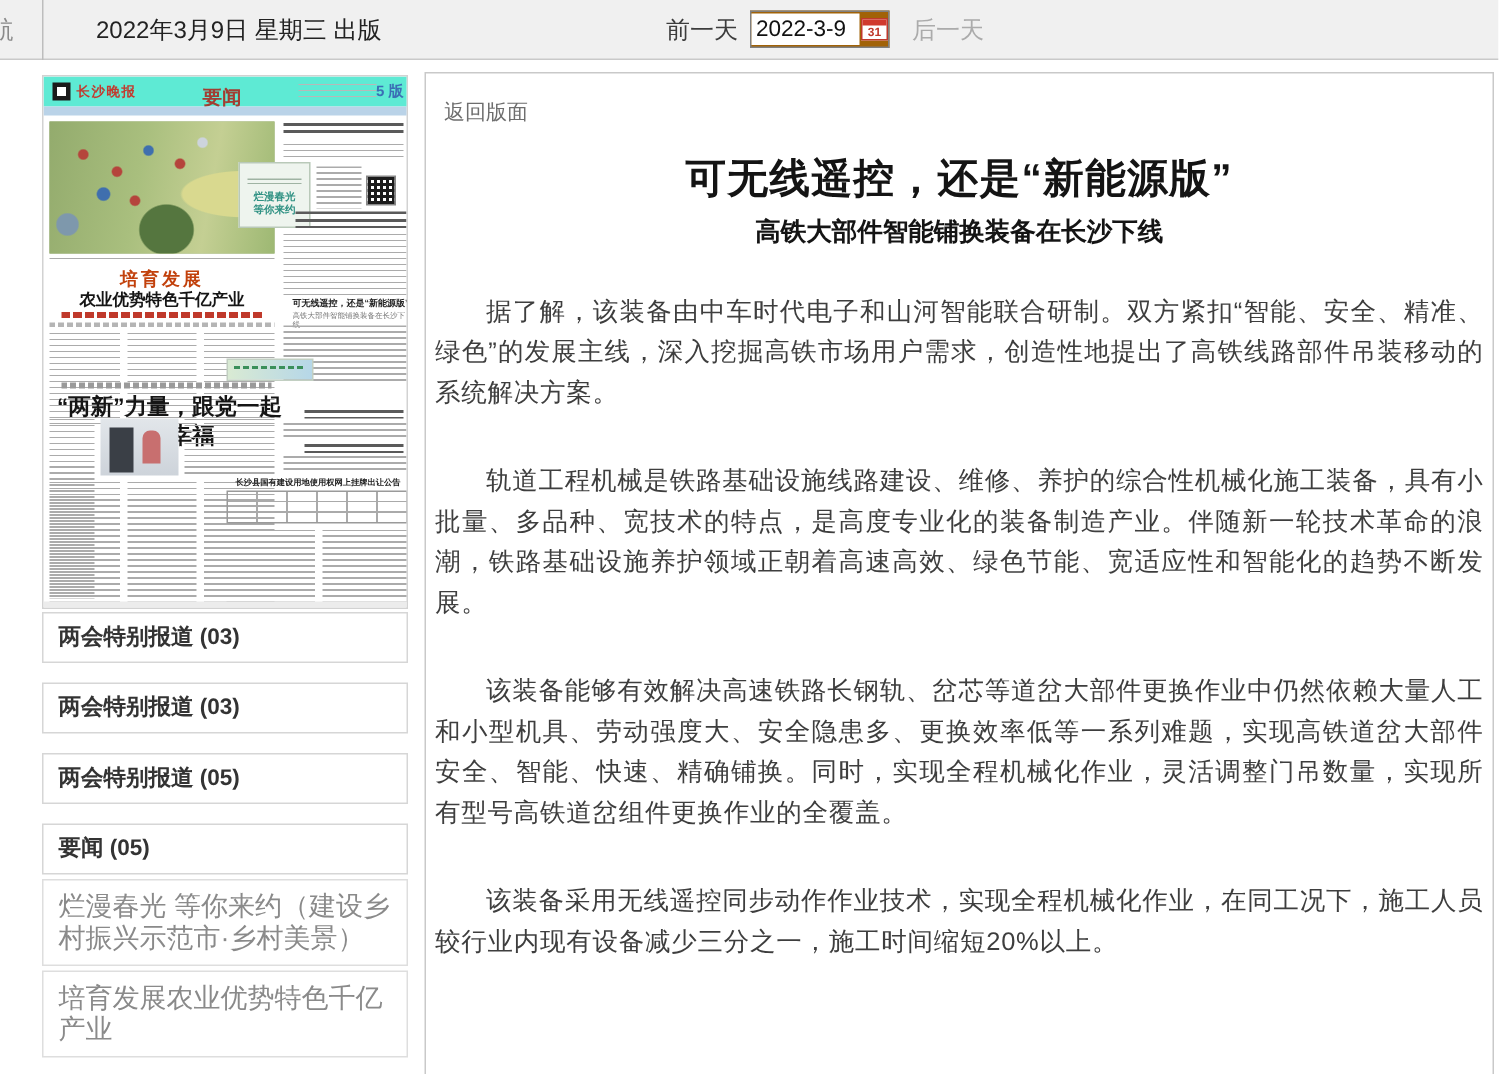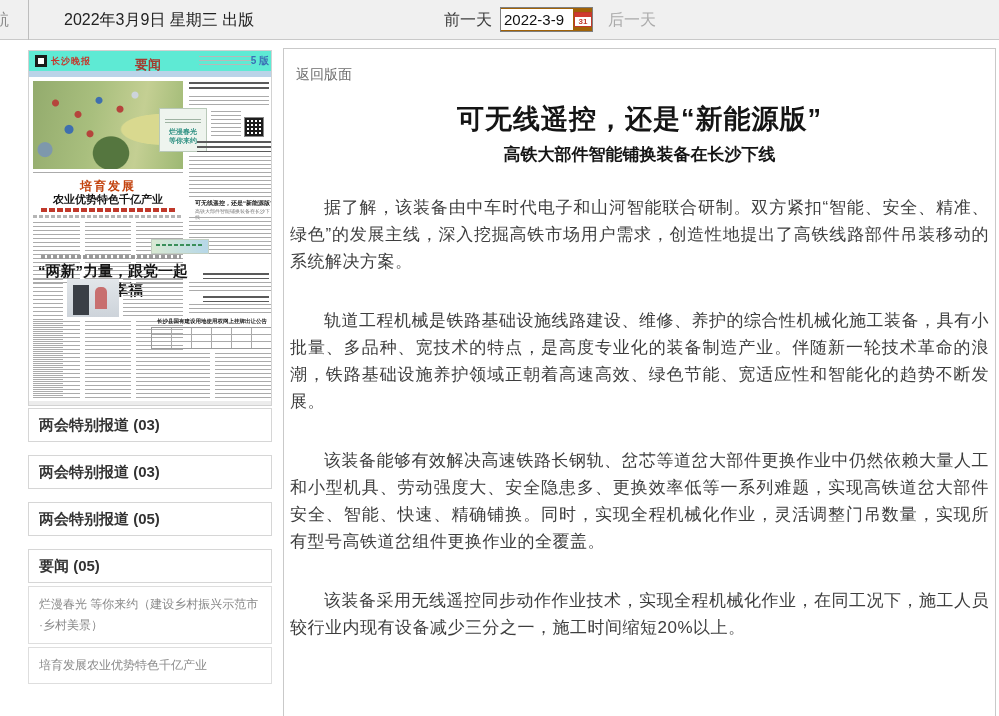--- a/index.html
+++ b/index.html
@@ -112,21 +112,21 @@
                repeating-linear-gradient(to bottom,transparent 0 6px,#aaa 6px 7px); }
   .th-noticetxt { position:absolute; left:122px; top:302px; width:122px; height:48px; display:flex; gap:5px; }
   .th-noticetxt > span { flex:1; }
   .th-bottom { position:absolute; left:0; top:350px; width:244px; height:6px; background:#ececec; }
 
   .side-list { position:absolute; left:28px; top:408px; width:244px; }
   .side-box { width:244px; height:34px; background:#fff; border:1px solid #d6d6d6;
     margin-bottom:13px; line-height:32px; padding-left:10px;
     font-size:15px; font-weight:bold; color:#333; cursor:pointer; }
   .side-link { width:244px; background:#fff; border:1px solid #dedede; margin-bottom:3px;
-    padding:7px 10px; font-size:12px; color:#8a8a8a; line-height:21px; cursor:pointer; }
+    padding:7px 10px; font-size:18px; color:#8a8a8a; line-height:21px; cursor:pointer; }
 
   
   .main-panel { position:absolute; left:283px; top:48px; width:713px; height:700px;
     background:#fff; border:1px solid #c9c9c9; }
   .back-link { display:block; margin:17px 0 0 12px; font-size:14px; color:#6e6e6e; cursor:pointer; }
   .art-title { margin-top:17px; text-align:center; font-size:27px; font-weight:bold;
     color:#141414; letter-spacing:1px; }
   .art-subtitle { margin-top:6px; text-align:center; font-size:17px; font-weight:bold; color:#141414; }
   .article { margin-top:28px; padding:0 6px; }
   .article p { font-size:17px; line-height:27px; color:#3e3e3e; letter-spacing:0.5px;

